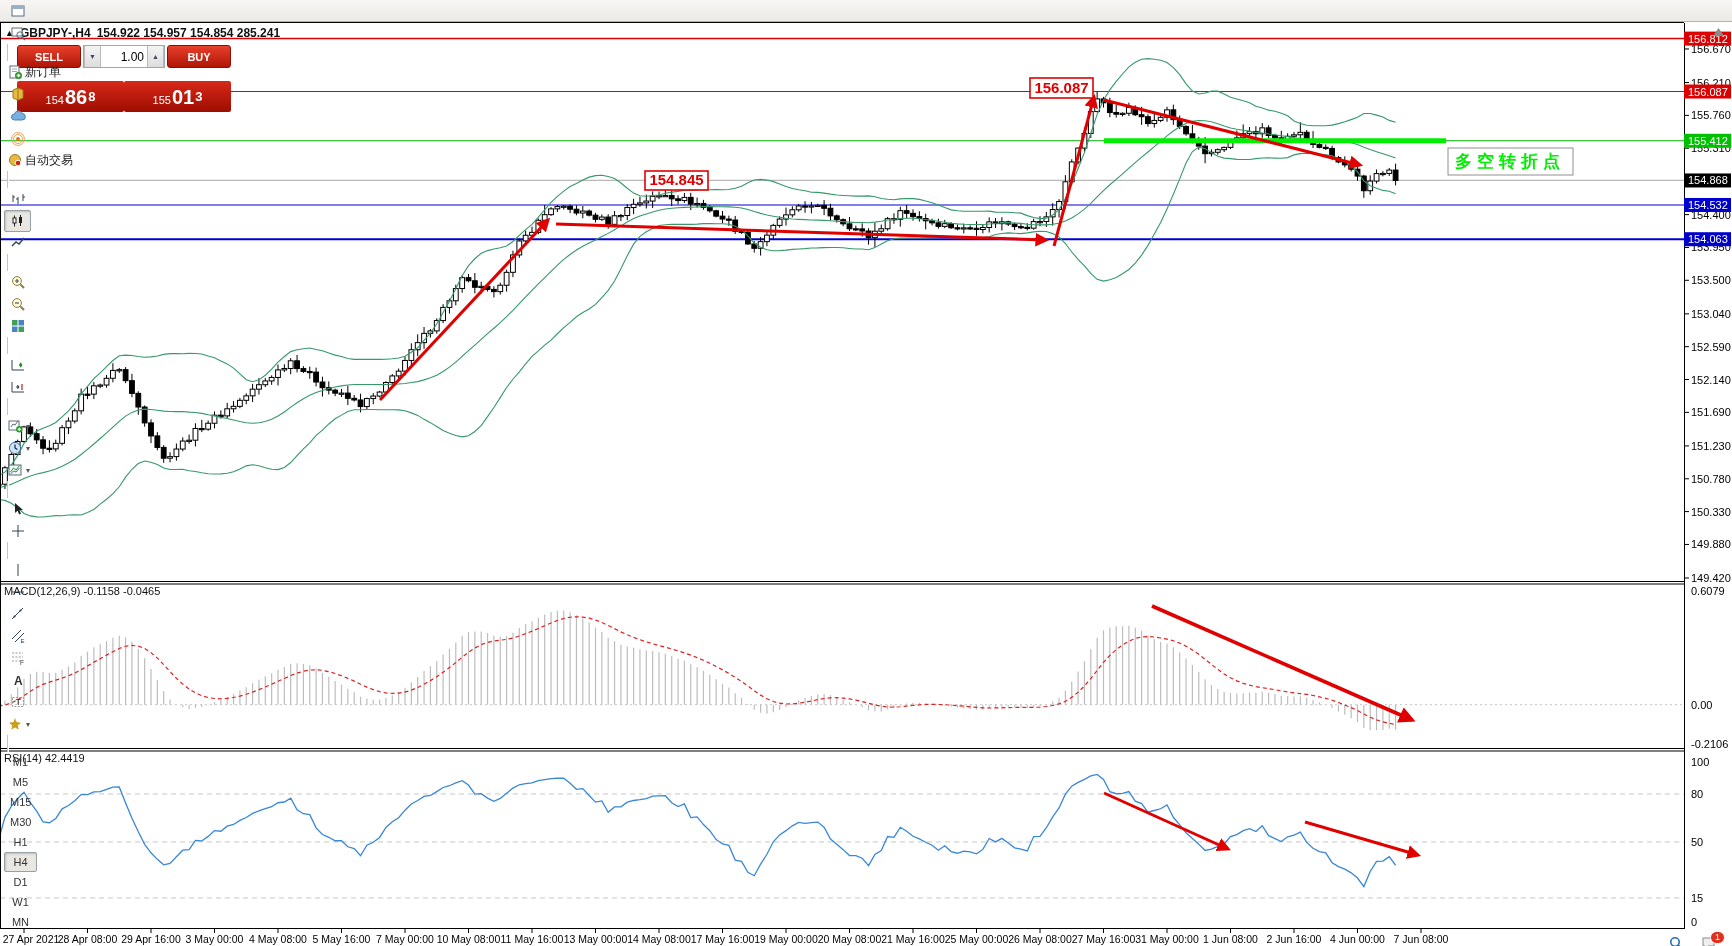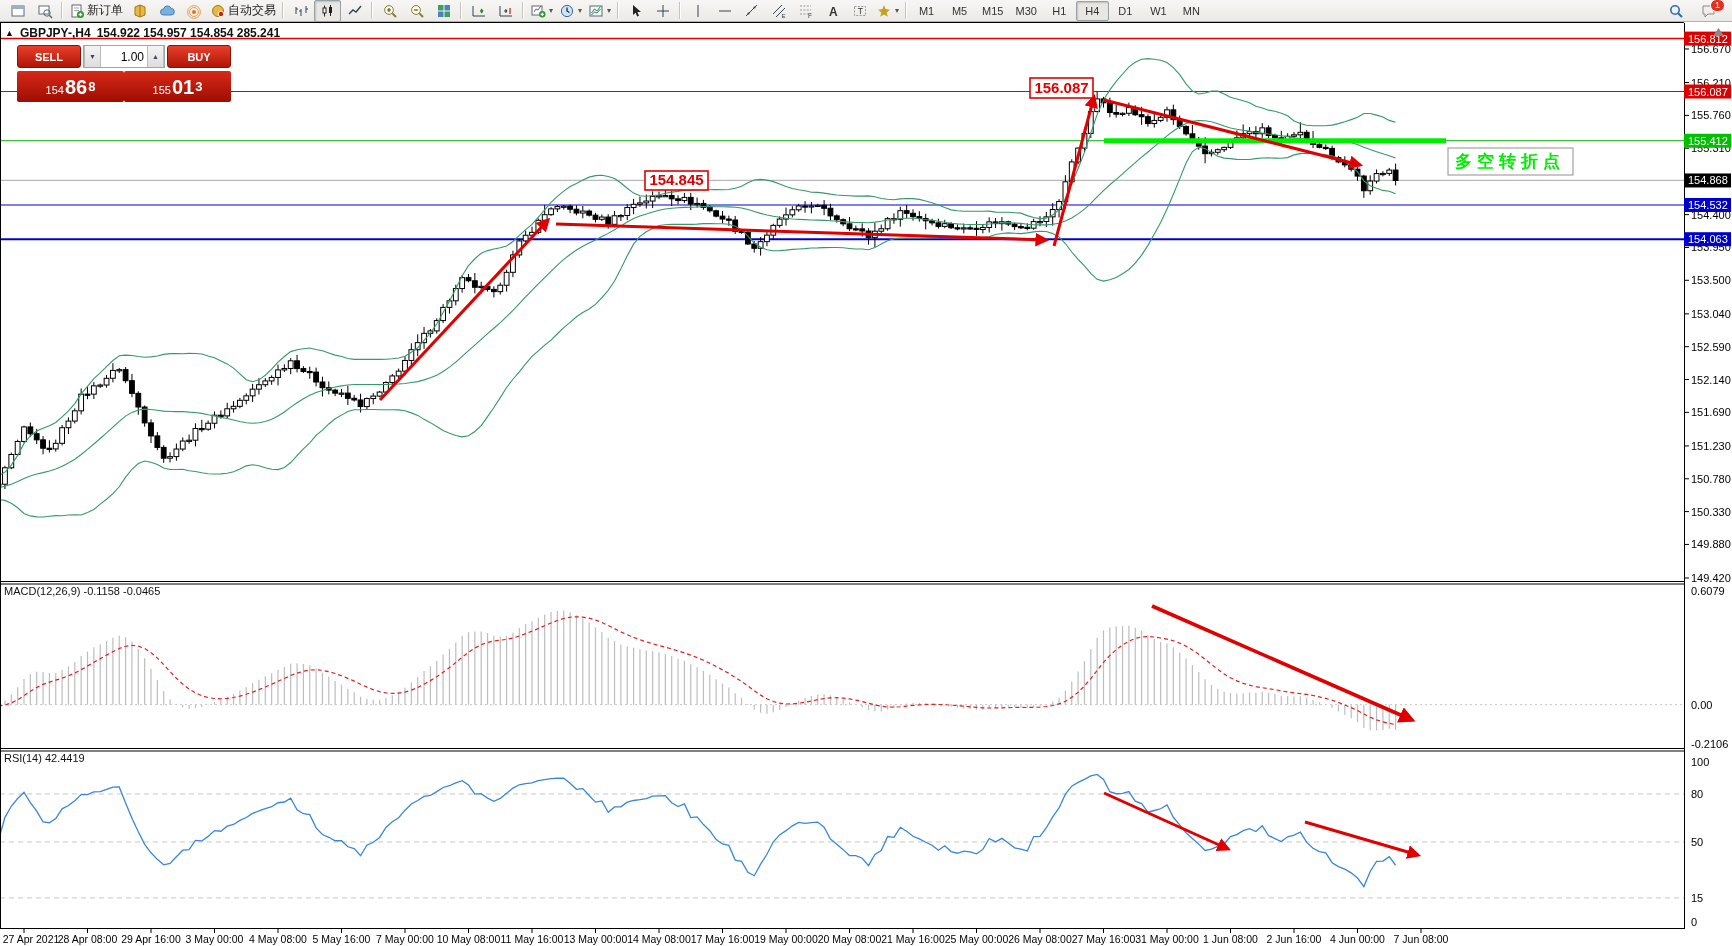--- a/index.html
+++ b/index.html
@@ -1,20 +1,20 @@
 <!DOCTYPE html>
 <html><head>
 <meta charset="utf-8">
 <style>
   html,body{margin:0;padding:0;background:#fff;width:1732px;height:946px;overflow:hidden;
     font-family:"Liberation Sans",sans-serif;}
   #app{position:relative;width:1732px;height:946px;}
   
   #toolbar{position:absolute;top:0;left:0;width:1732px;height:22px;background:linear-gradient(#f7f6f4,#eceae6);
-    border-bottom:1px solid #b5b2ac;display:flex;align-items:center;padding:0 4px;box-sizing:border-box;z-index:30;}
+    border-bottom:1px solid #b5b2ac;display:flex;align-items:flex-start;padding:0 4px;box-sizing:border-box;z-index:30;flex-direction:column;}
   .tb-sep{width:1px;height:17px;background:#c6c3bd;border-right:1px solid #fff;margin:0 3px;flex:0 0 auto;}
   .tb-btn{height:20px;min-width:21px;display:flex;align-items:center;justify-content:center;gap:2px;
     padding:0 2px;font-size:12px;color:#222;border:1px solid transparent;border-radius:2px;flex:0 0 auto;position:relative;}
   .tb-btn.active{background:#e9e7e1;border:1px solid #98a0a8;box-shadow:inset 1px 1px 2px rgba(0,0,0,.18);}
   .tb-btn .lbl{white-space:nowrap;}
   .tb-btn .dd{font-size:8px;color:#555;margin-left:1px;}
   .tb-btn svg{display:block;}
   .tf-btn{font-size:11px;color:#333;padding:0 5px;height:18px;}
   #tb-right{margin-left:auto;display:flex;align-items:center;gap:6px;padding-right:6px;}
   .chat-badge{position:absolute;top:-2px;right:-4px;background:#e03020;color:#fff;font-size:9px;
@@ -26,21 +26,21 @@
   #chart{position:absolute;top:0;left:0;z-index:5;}
   
   #tradepanel{position:absolute;top:45px;left:17px;width:214px;z-index:20;font-family:"Liberation Sans",sans-serif;}
   #tp-row1{display:flex;height:23px;gap:2px;}
   .tp-btn{flex:0 0 62px;background:linear-gradient(#e8402c,#b01505);color:#fff;font-size:11px;font-weight:bold;
     display:flex;align-items:center;justify-content:center;border:1px solid #8c0f02;border-radius:3px;}
   #tp-vol{flex:1;display:flex;border:1px solid #9aa;background:#fff;border-radius:0;overflow:hidden;}
   #tp-vol input{flex:1;width:40px;border:0;outline:none;text-align:right;font-size:12px;padding-right:3px;}
   .tp-step{width:15px;background:linear-gradient(#f4f4f4,#ddd);border-left:1px solid #bbb;border-right:1px solid #bbb;
     display:flex;align-items:center;justify-content:center;font-size:7px;color:#446;}
-  #tp-row2{display:flex;height:31px;margin-top:3px;gap:0;}
+  #tp-row2{display:flex;height:31px;margin-top:13px;gap:0;}
   .tp-price{flex:1;background:linear-gradient(#d8291a,#9e0d00);color:#fff;display:flex;align-items:flex-end;
     justify-content:center;padding-bottom:2px;border-radius:2px;}
   .tp-price .sm{font-size:11px;line-height:20px;}
   .tp-price .bg{font-size:20px;font-weight:bold;line-height:26px;margin:0 1px;}
   .tp-price .sp{font-size:13px;font-weight:bold;line-height:32px;align-self:flex-start;}
 </style>
 </head>
 <body>
 
 <div id="app">

